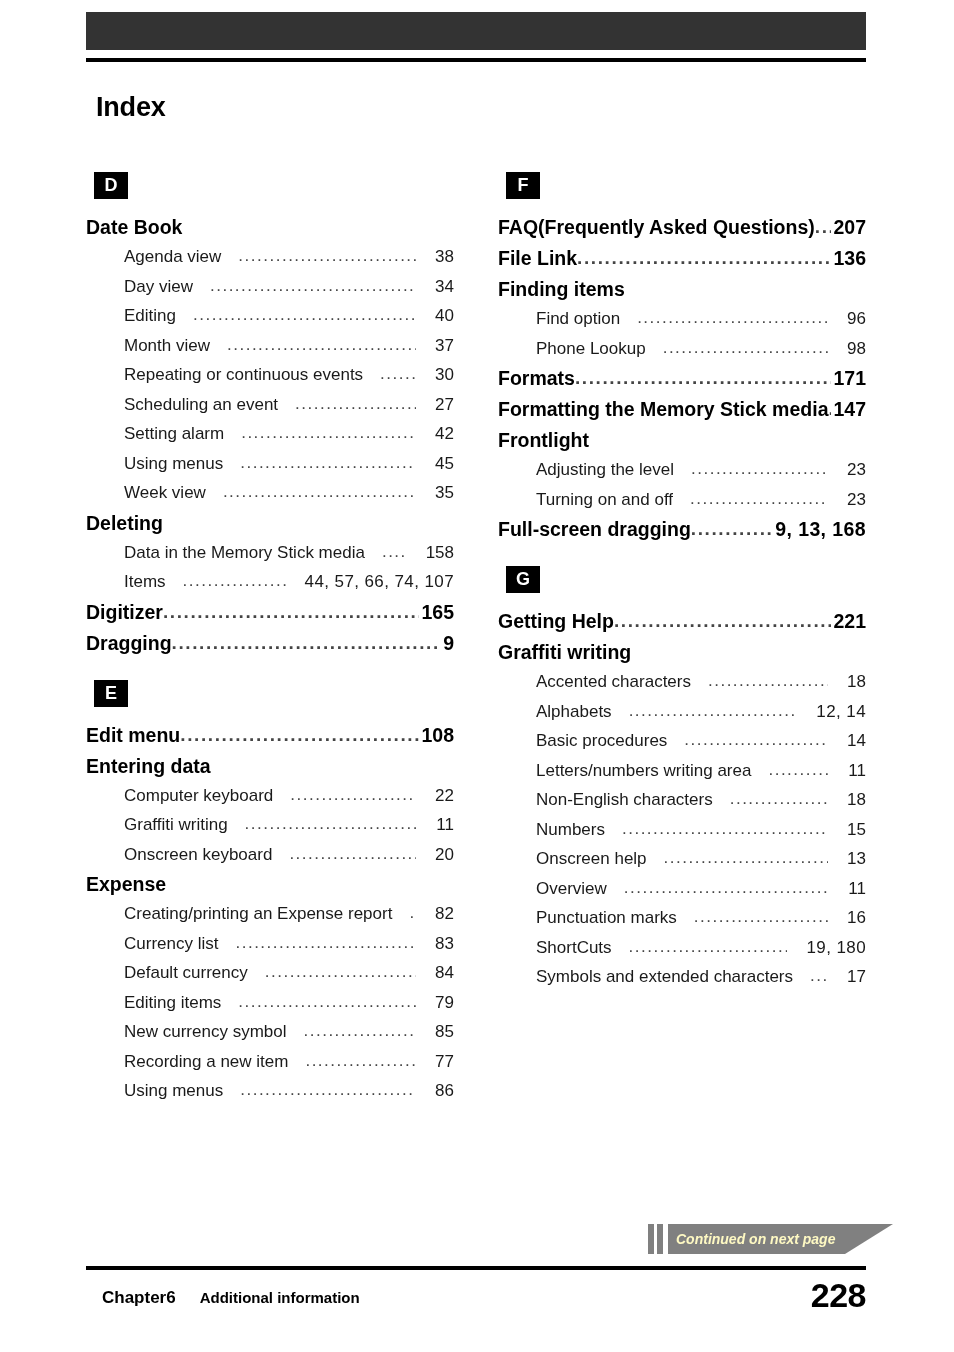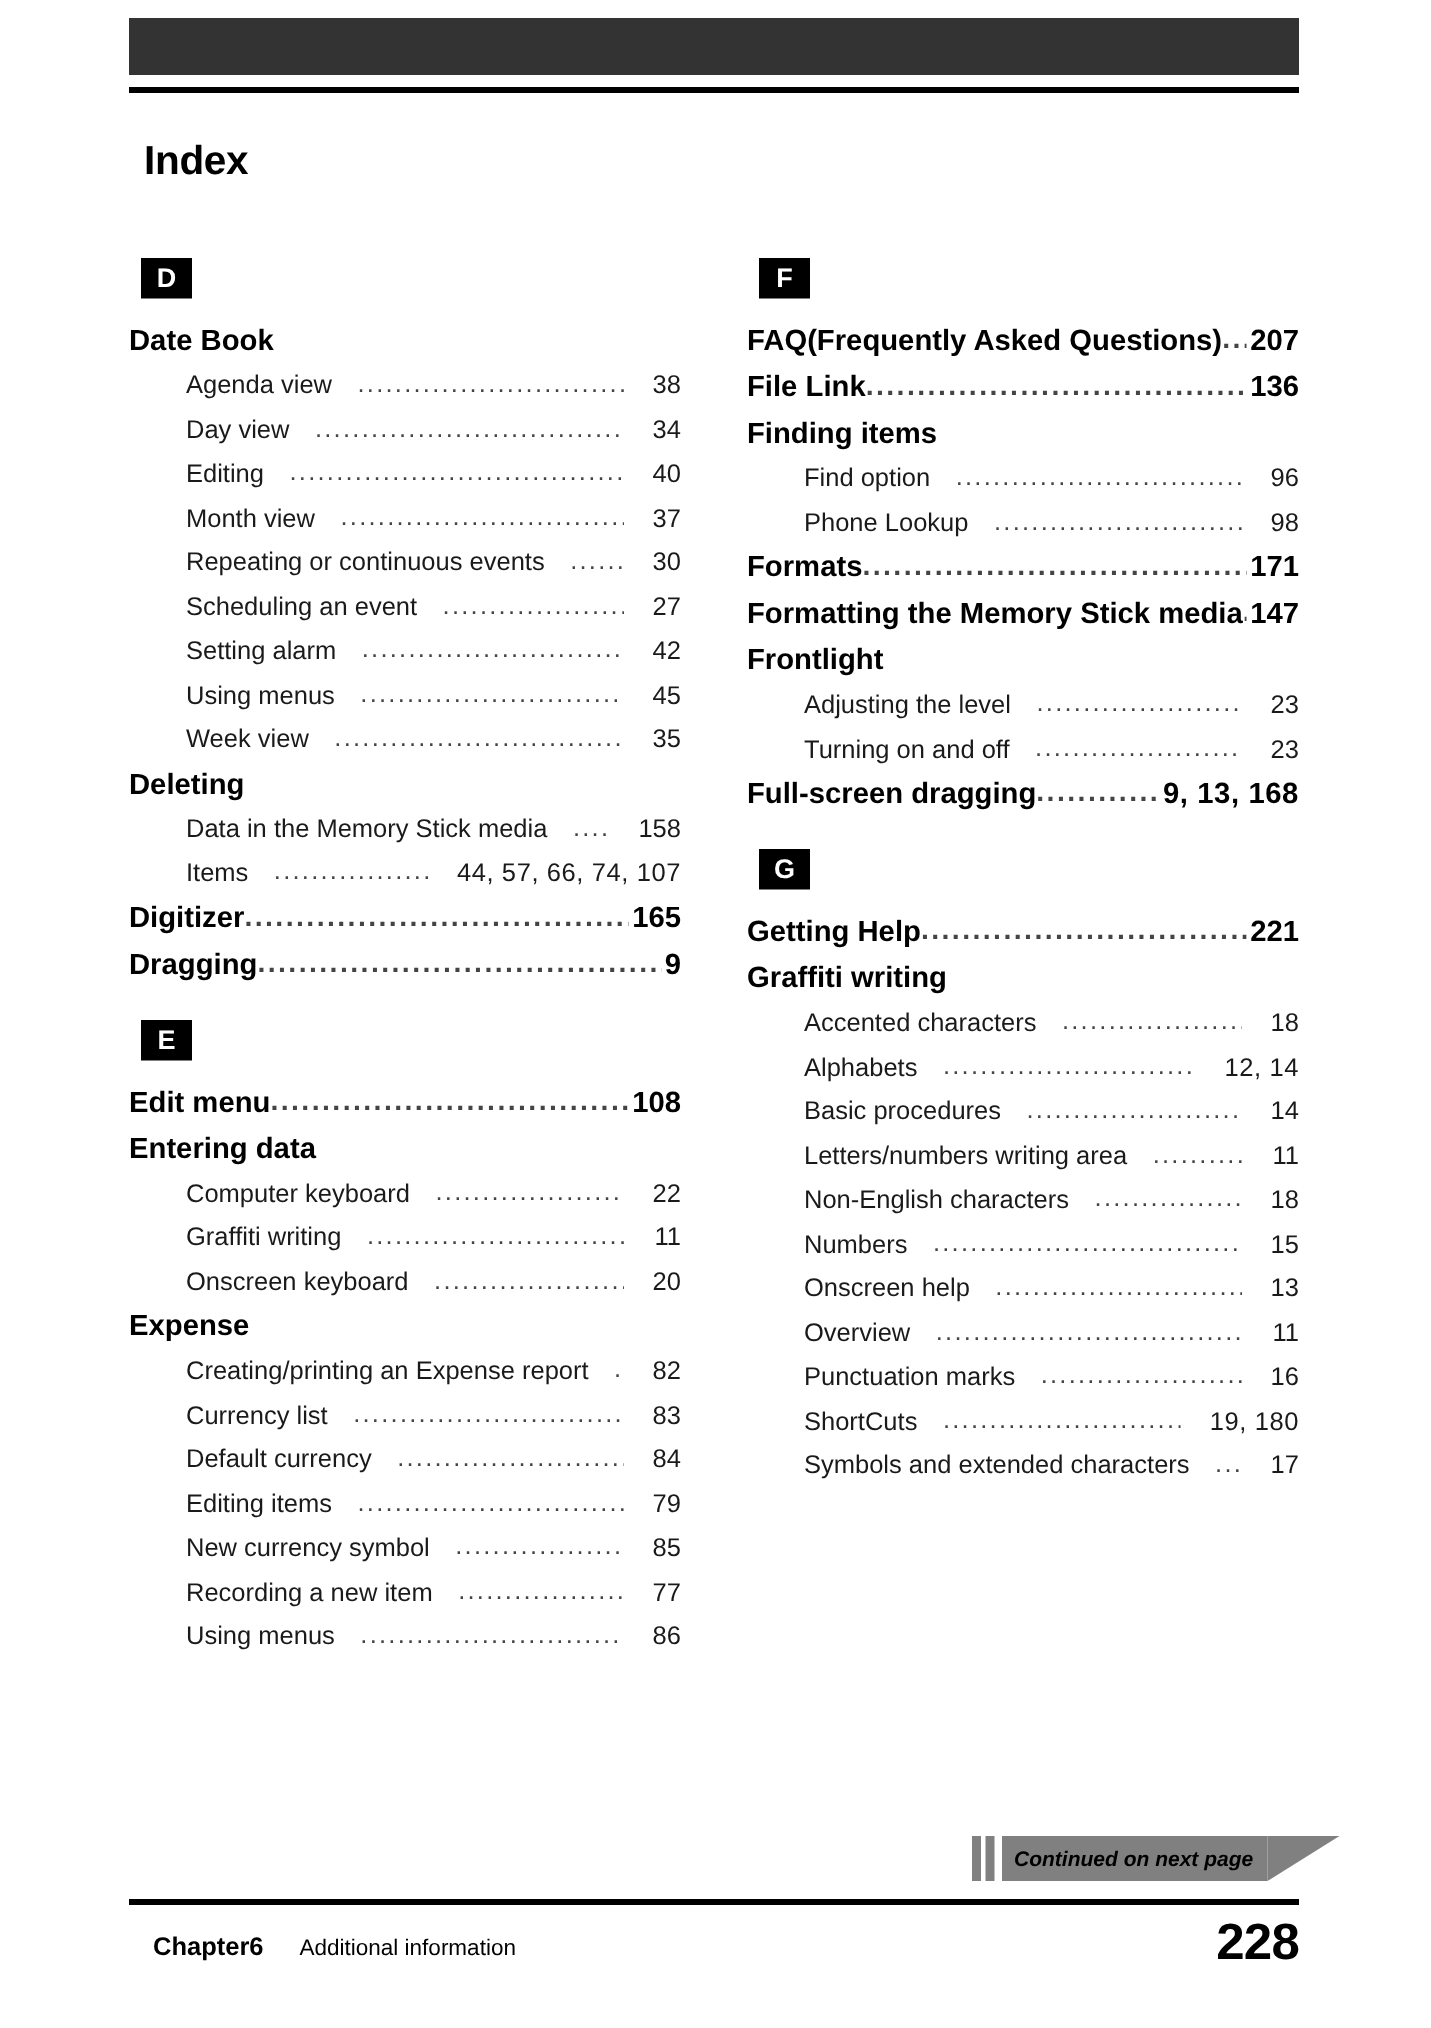--- a/index.html
+++ b/index.html
@@ -132,21 +132,21 @@
     align-items: stretch;
   }
   .cont-bar {
     width: 6px;
     background: #808080;
     margin-right: 3px;
   }
   .cont-bar.second { margin-right: 5px; }
   .cont-body {
     background: #808080;
-    color: #000000;
+    color: #fef9c3;
     font-size: 14px;
     font-weight: bold;
     font-style: italic;
     display: flex;
     align-items: center;
     padding: 0 10px 0 8px;
   }
   .cont-arrow-wrap {
     position: relative;
     width: 48px;
@@ -176,21 +176,21 @@
     display: flex;
     align-items: baseline;
     gap: 24px;
   }
   .footer-chapter {
     font-size: 17px;
     font-weight: bold;
   }
   .footer-sub {
     font-size: 15px;
-    font-weight: normal;
+    font-weight: bold;
   }
   .footer-pageno {
     position: absolute;
     right: 88px;
     top: 1276px;
     font-size: 34px;
     font-weight: bold;
     letter-spacing: -0.5px;
   }
 </style>

